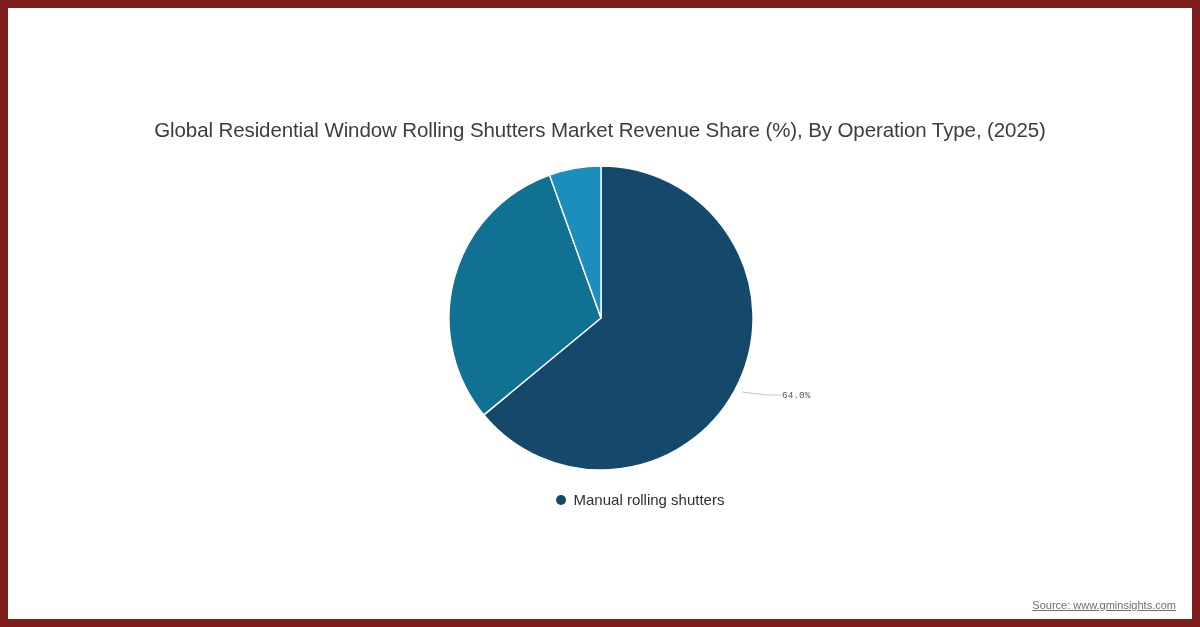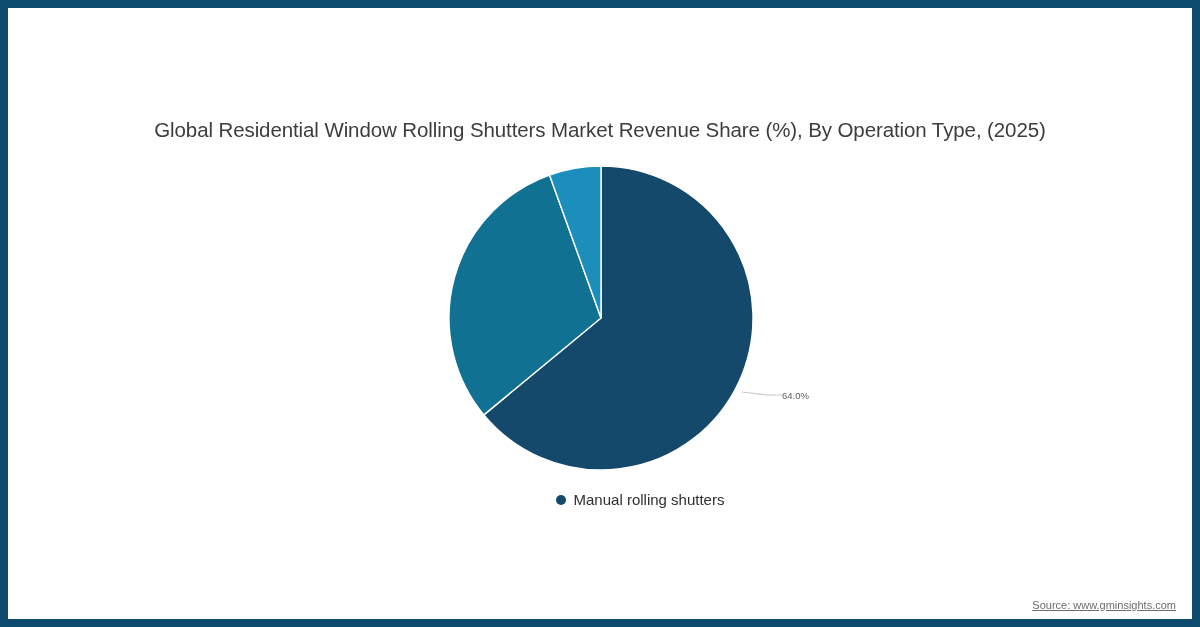--- a/index.html
+++ b/index.html
@@ -6,21 +6,21 @@
   html, body {
     width:1200px; height:627px;
     background:#ffffff;
     font-family:"Liberation Sans", sans-serif;
     overflow:hidden;
   }
   #frame {
     position:relative;
     width:1200px; height:627px;
     background:#a21caf;
-    border:8px solid #0c4a6e;
+    border:8px solid #7f1d1d;
   }
   #canvas {
     position:absolute;
     left:0; top:0;
     width:1184px; height:611px;
     background:#ffffff;
   }
   #chart-title {
     position:absolute;
     left:0; top:110px;
@@ -37,20 +37,21 @@
     width:312px; height:312px;
   }
   #pie-svg { display:block; width:312px; height:312px; overflow:visible; }
   .leader-line { stroke:#c9c9c9; stroke-width:1.1; fill:none; }
   #pie-label-64 {
     position:absolute;
     left:337px; top:228px;
     font-size:9.5px;
     color:#5a5a5a;
     white-space:nowrap;
+    font-family:Liberation Mono, monospace;
   }
   #legend {
     position:absolute;
     left:0; top:483px;
     width:1184px;
     display:flex;
     justify-content:center;
     align-items:center;
     gap:24px;
     margin-left:40px;

